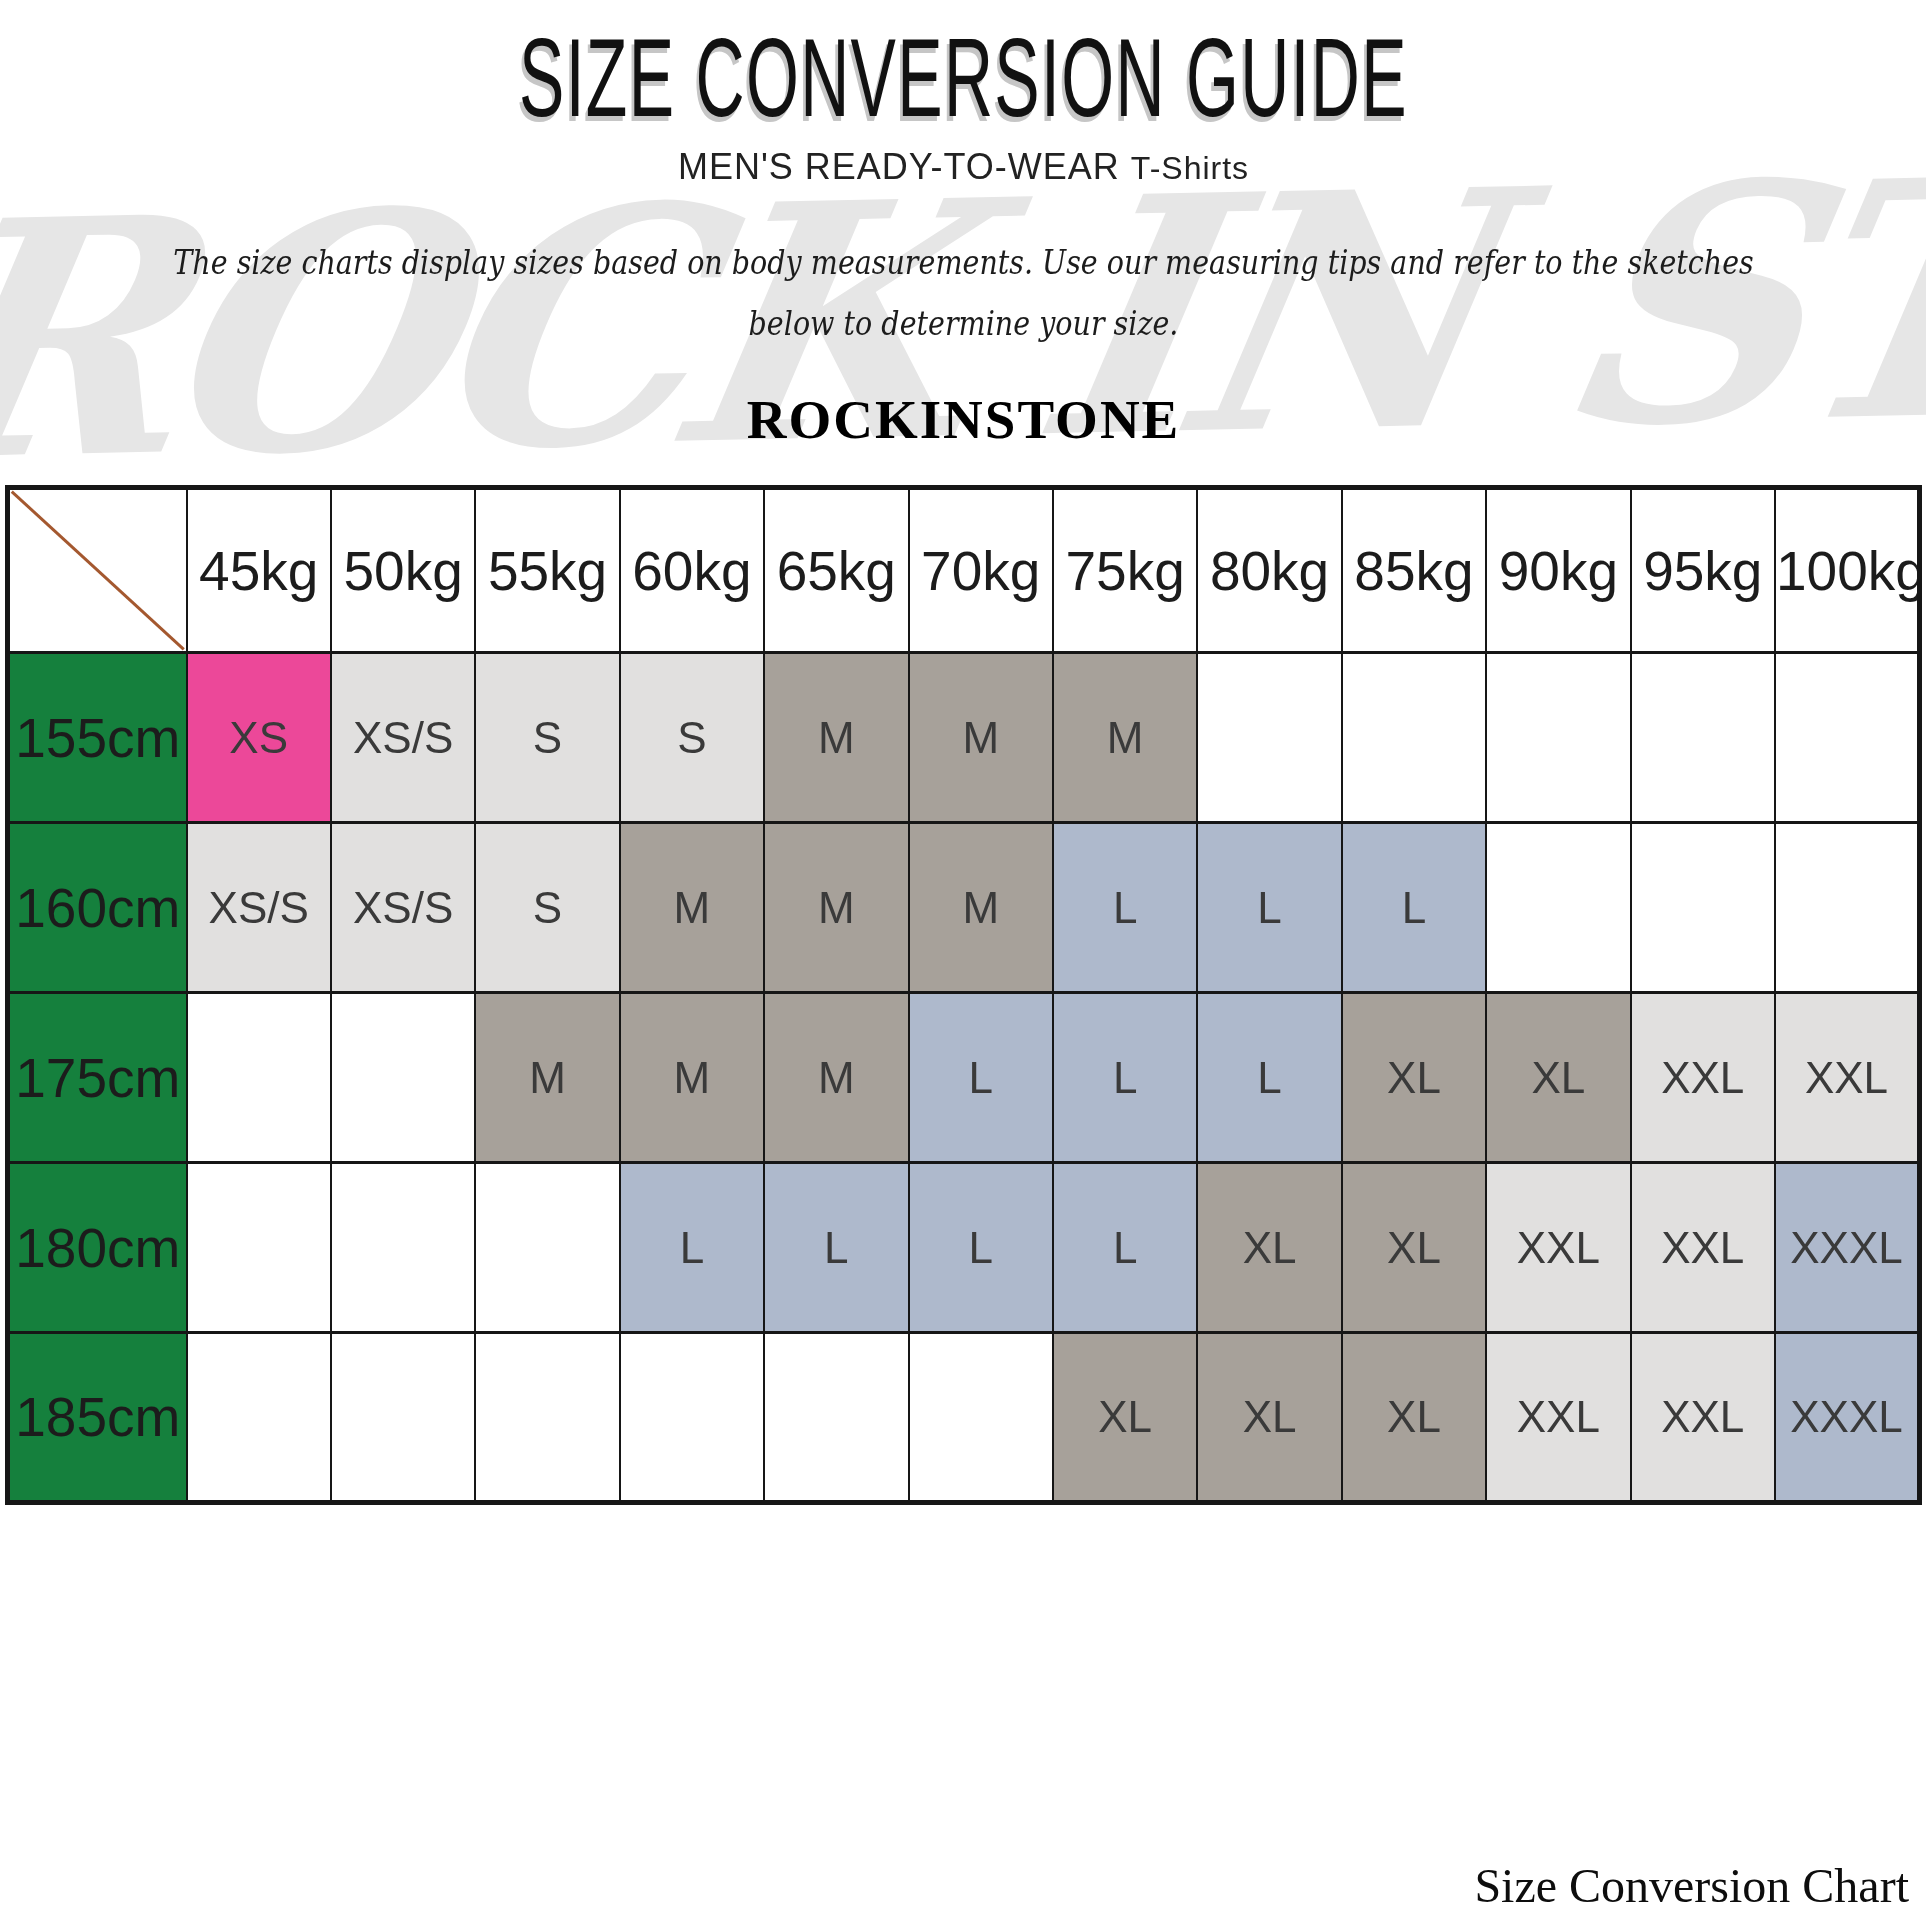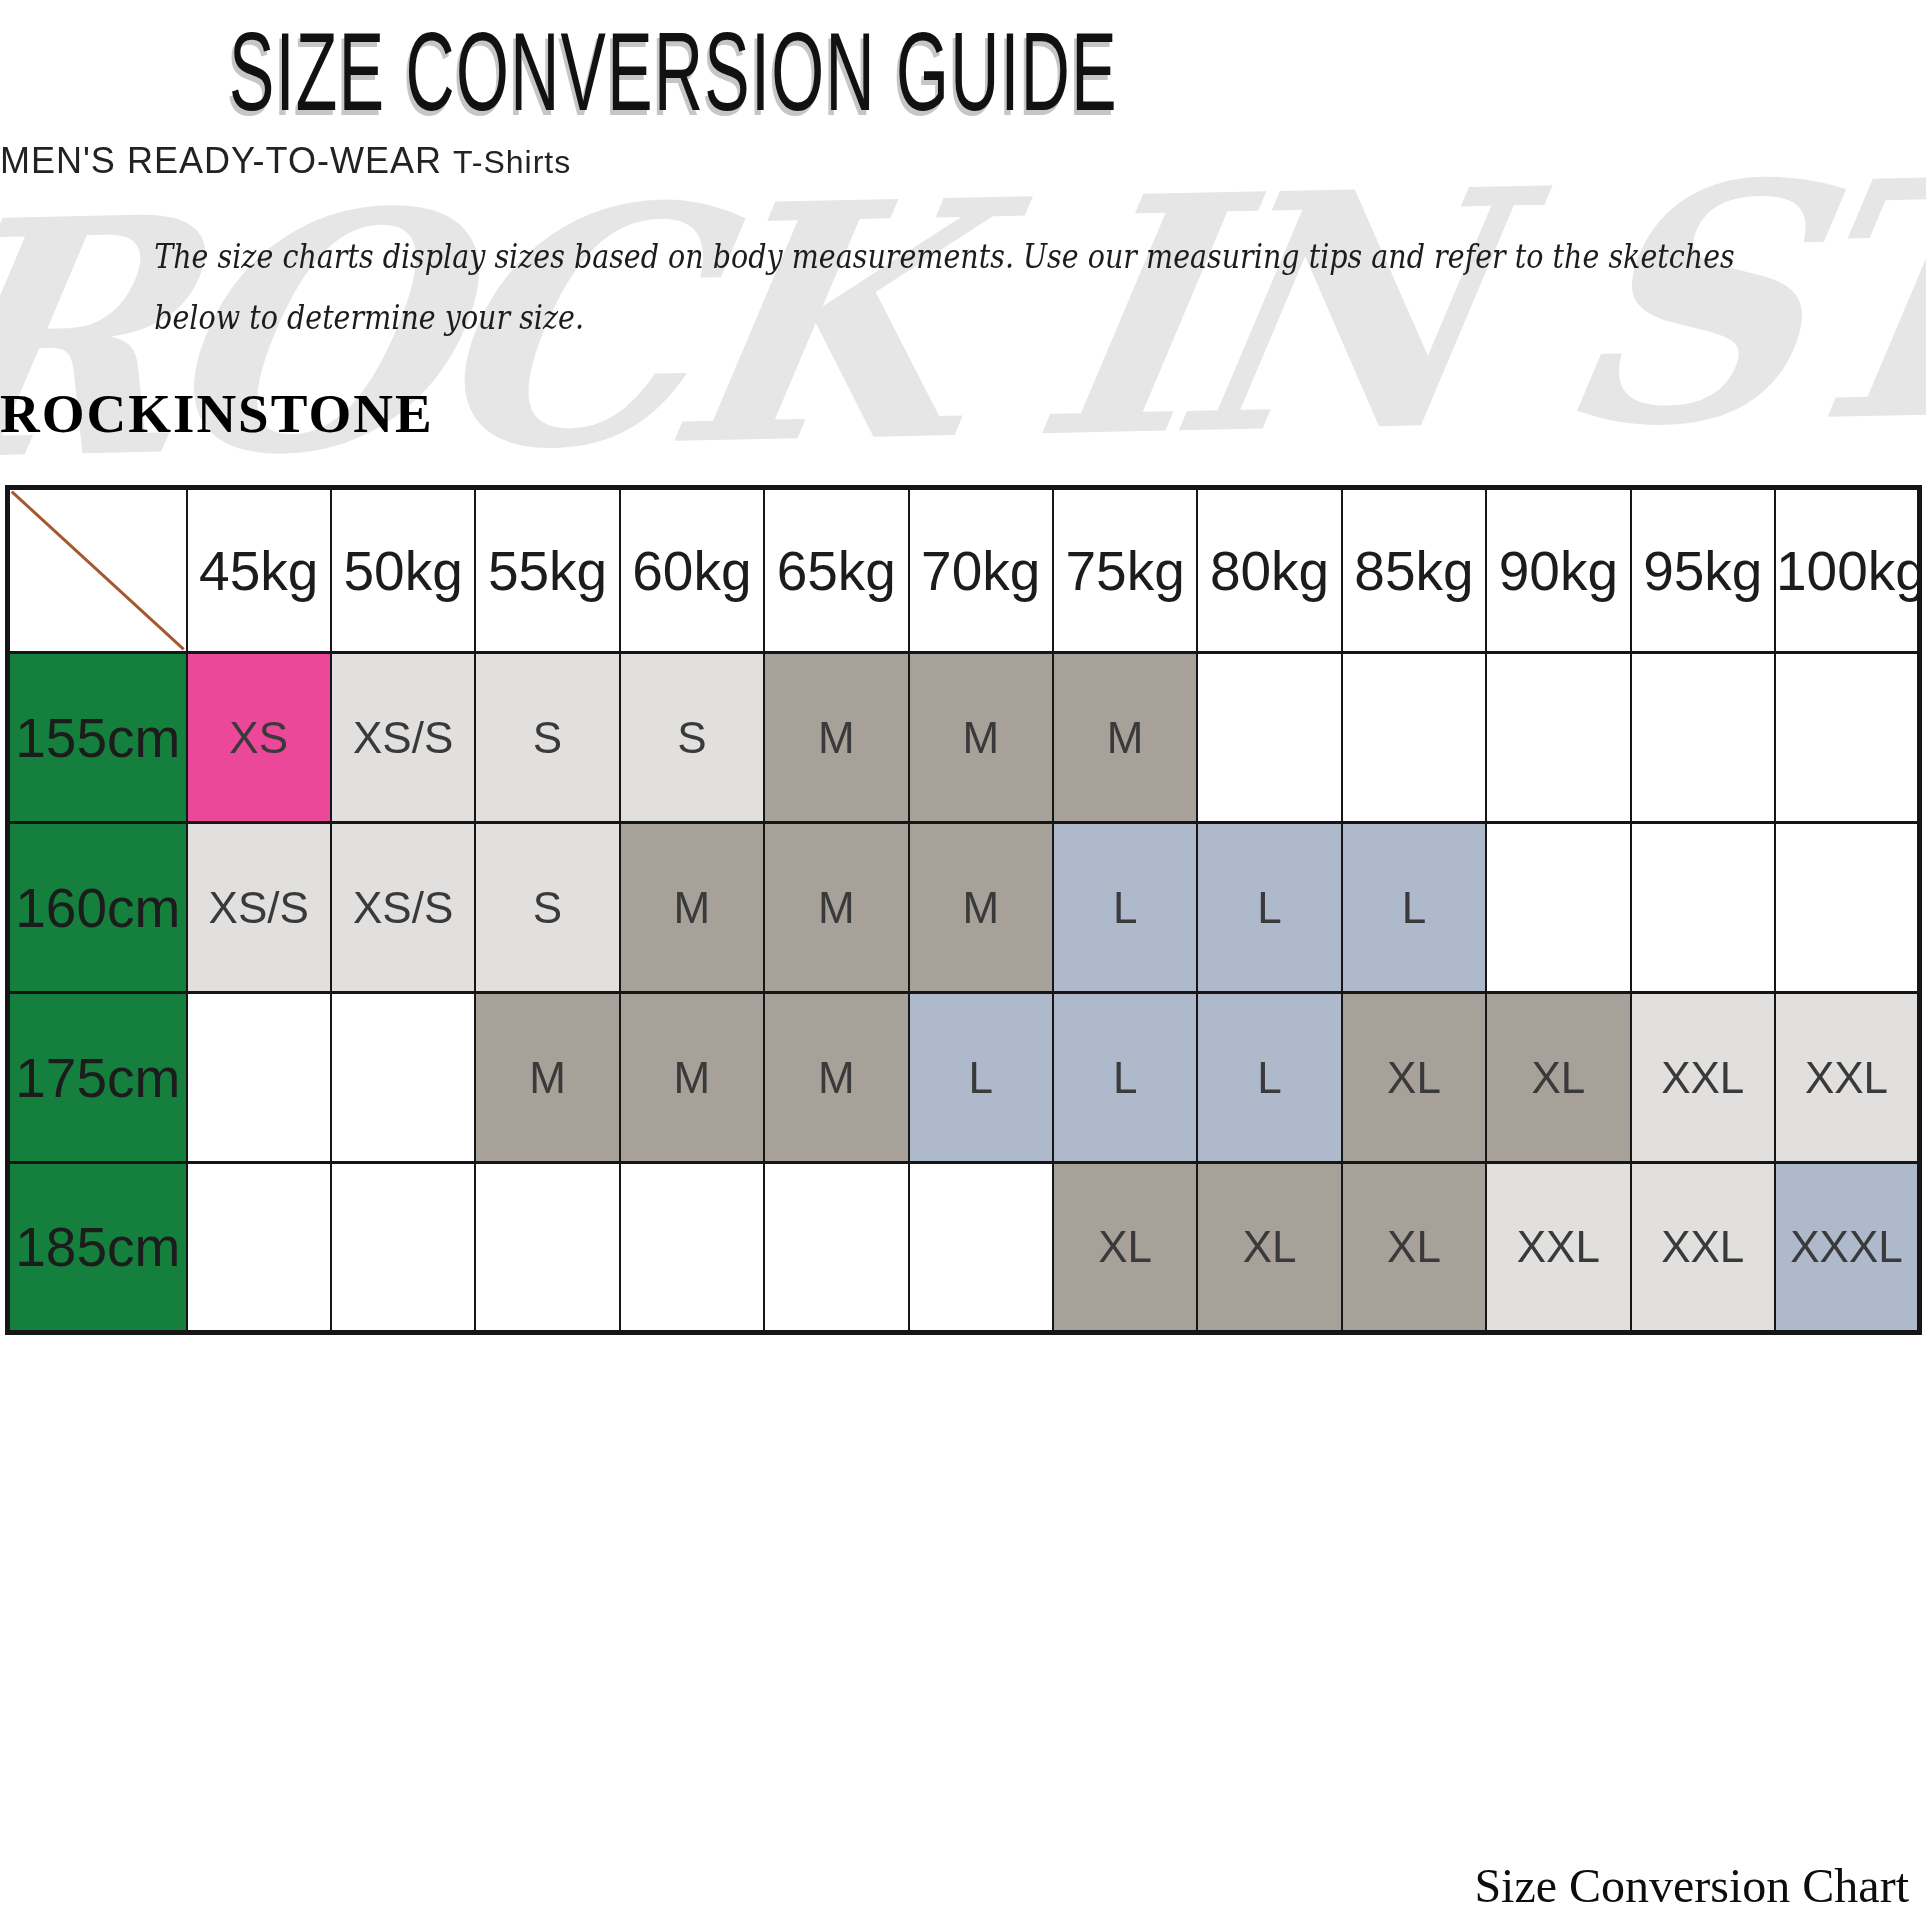--- a/index.html
+++ b/index.html
@@ -21,22 +21,22 @@
     letter-spacing:-16px;
     color:#e6e6e6;
     transform:skewX(-14deg) rotate(-1.2deg);
     white-space:nowrap;
     z-index:0;
     user-select:none;
   }
   
   .header{
     position:relative;z-index:2;
-    text-align:left;
-    padding-top:8px;
+    text-align:center;
+    padding-top:14px;
   }
   .title{
     display:inline-block;
     font-size:103px;
     font-weight:400;
     color:#111;
     letter-spacing:2px;
     white-space:nowrap;
     transform:scale(0.66,1.08);
     transform-origin:center top;
@@ -214,20 +214,35 @@
         <td class="cell" style="background-color: rgb(167, 161, 154);">M</td>
         <td class="cell" style="background-color: rgb(174, 185, 204);">L</td>
         <td class="cell" style="background-color: rgb(174, 185, 204);">L</td>
         <td class="cell" style="background-color: rgb(174, 185, 204);">L</td>
         <td class="cell" style="background-color: rgb(167, 161, 154);">XL</td>
         <td class="cell" style="background-color: rgb(167, 161, 154);">XL</td>
         <td class="cell" style="background-color: rgb(225, 224, 223);">XXL</td>
         <td class="cell" style="background-color: rgb(225, 224, 223);">XXL</td>
       </tr>
       <tr>
+        <td class="rowlabel">180cm</td>
+        <td class="cell" style="background-color: rgb(255, 255, 255);"></td>
+        <td class="cell" style="background-color: rgb(255, 255, 255);"></td>
+        <td class="cell" style="background-color: rgb(255, 255, 255);"></td>
+        <td class="cell" style="background-color: rgb(174, 185, 204);">L</td>
+        <td class="cell" style="background-color: rgb(174, 185, 204);">L</td>
+        <td class="cell" style="background-color: rgb(174, 185, 204);">L</td>
+        <td class="cell" style="background-color: rgb(174, 185, 204);">L</td>
+        <td class="cell" style="background-color: rgb(167, 161, 154);">XL</td>
+        <td class="cell" style="background-color: rgb(167, 161, 154);">XL</td>
+        <td class="cell" style="background-color: rgb(225, 224, 223);">XXL</td>
+        <td class="cell" style="background-color: rgb(225, 224, 223);">XXL</td>
+        <td class="cell" style="background-color: rgb(174, 185, 204);">XXXL</td>
+      </tr>
+      <tr>
         <td class="rowlabel">185cm</td>
         <td class="cell" style="background-color: rgb(255, 255, 255);"></td>
         <td class="cell" style="background-color: rgb(255, 255, 255);"></td>
         <td class="cell" style="background-color: rgb(255, 255, 255);"></td>
         <td class="cell" style="background-color: rgb(255, 255, 255);"></td>
         <td class="cell" style="background-color: rgb(255, 255, 255);"></td>
         <td class="cell" style="background-color: rgb(255, 255, 255);"></td>
         <td class="cell" style="background-color: rgb(167, 161, 154);">XL</td>
         <td class="cell" style="background-color: rgb(167, 161, 154);">XL</td>
         <td class="cell" style="background-color: rgb(167, 161, 154);">XL</td>

